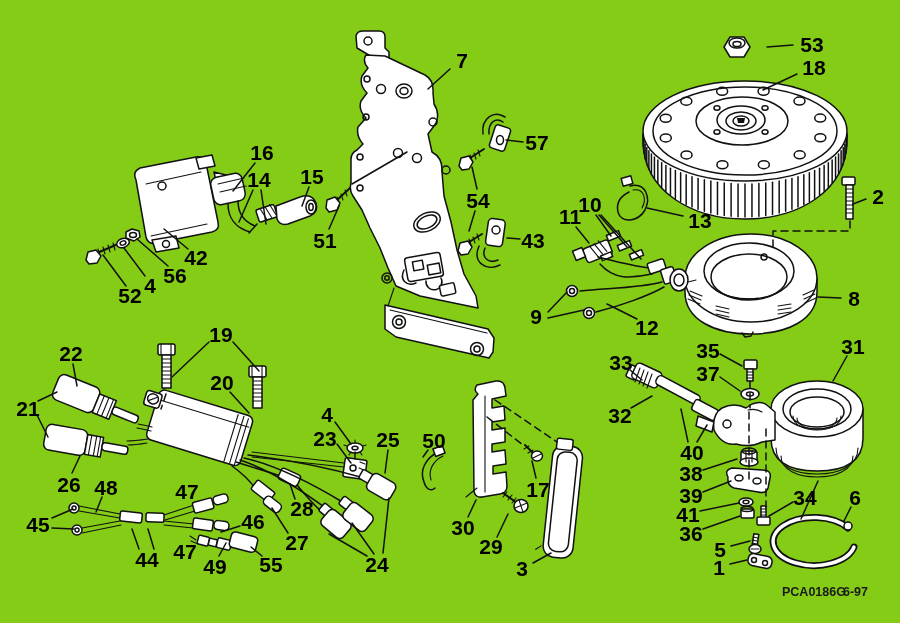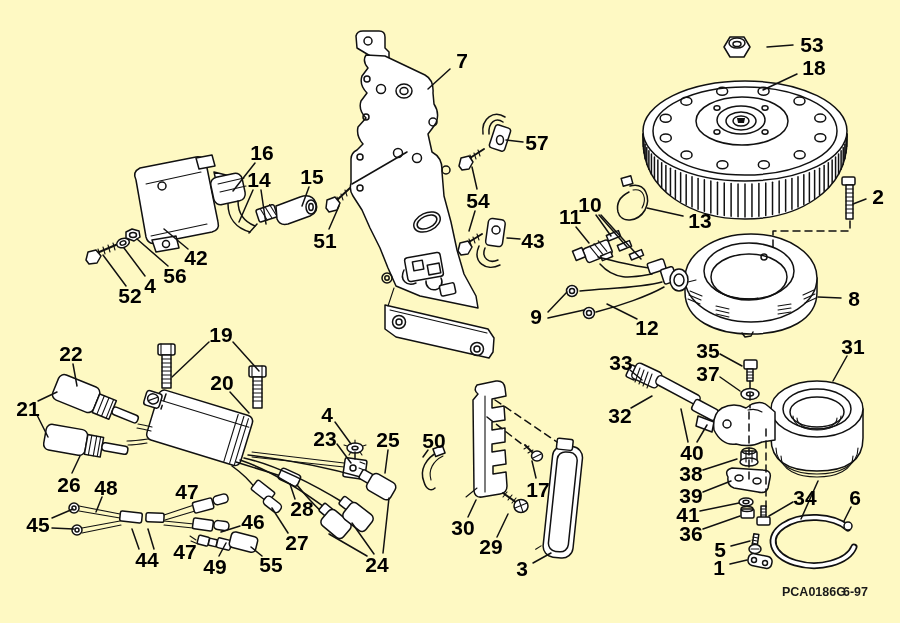--- a/index.html
+++ b/index.html
@@ -1,16 +1,16 @@
 <!DOCTYPE html>
 <html><head>
 <meta charset="utf-8">
 <style>
   html,body{margin:0;padding:0;background:#fff;}
-  #stage{position:relative;width:900px;height:623px;background:#fef9c3;overflow:hidden;}
+  #stage{position:relative;width:900px;height:623px;background:#84cc16;overflow:hidden;}
   svg{display:block;}
   svg *{fill:none;stroke:#111;stroke-width:1.5;stroke-linecap:round;stroke-linejoin:round;}
   .f{fill:#fff;}
   .k{fill:#111;stroke:none;}
   .thin{stroke-width:1.1;}
   .th2{stroke-width:2;}
   text{stroke:none;font-family:"Liberation Sans",sans-serif;}
   .callout-text{font-weight:bold;font-size:21px;fill:#000;}
   .watermark-text{font-weight:bold;font-style:italic;font-size:22px;letter-spacing:-0.5px;}
   .doccode-text{font-weight:bold;font-size:12.5px;fill:#1a1a1a;}

